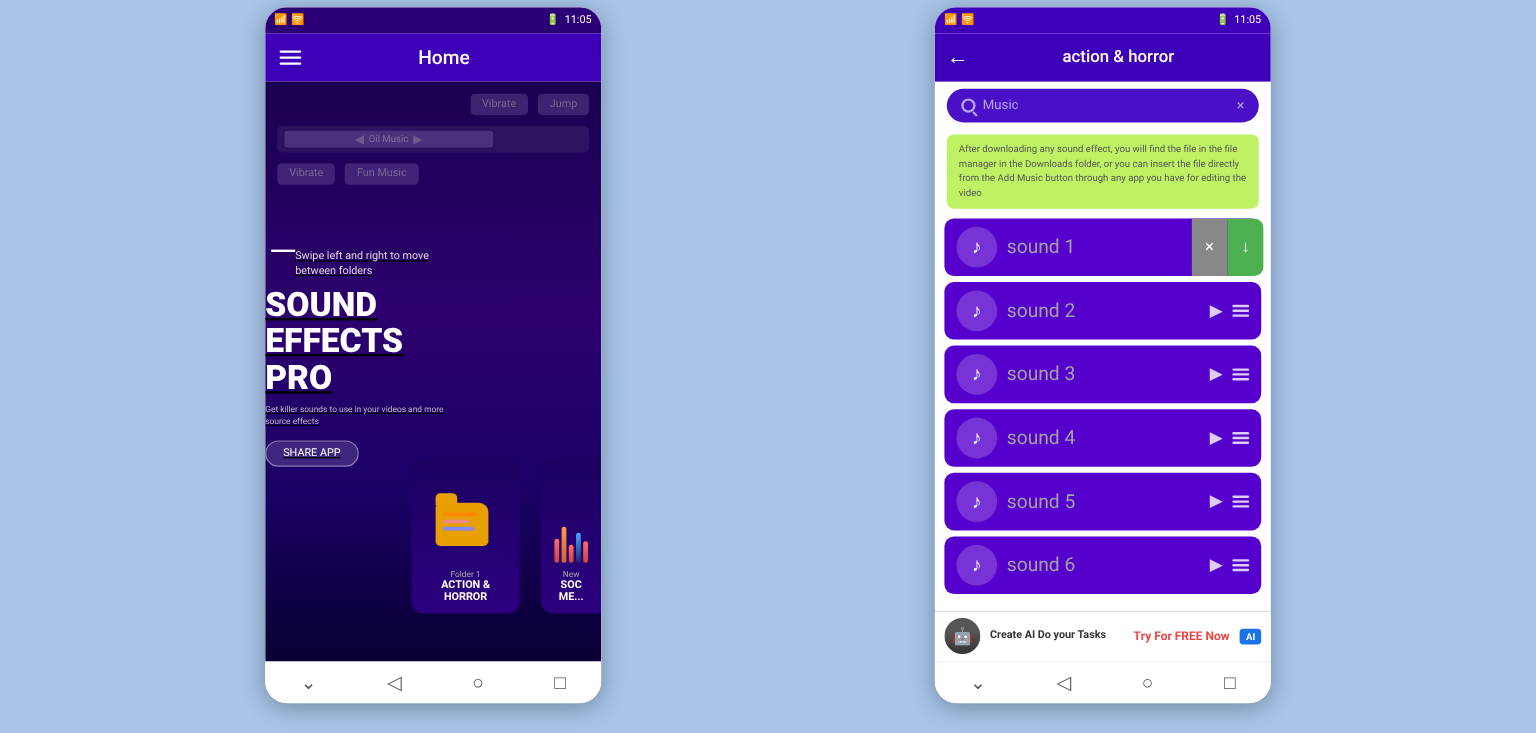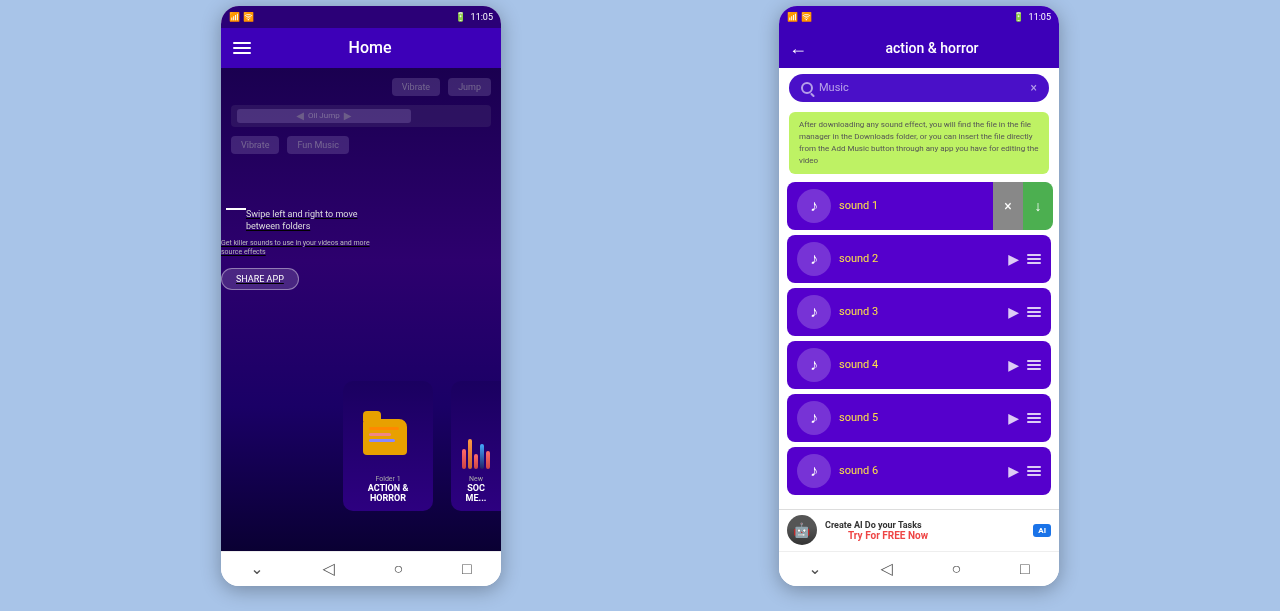--- a/index.html
+++ b/index.html
@@ -416,22 +416,22 @@
       align-items: center;
       justify-content: center;
       flex-shrink: 0;
     }
     .music-note {
       color: #fff;
       font-size: 16px;
     }
 
     .sound-name {
-      color: #fde047;
-      font-size: 11px;
+      color: #a3a3a3;
+      font-size: 16px;
       flex: 1;
     }
 
     .play-btn {
       color: rgba(255,255,255,0.8);
       font-size: 14px;
       cursor: pointer;
     }
     .menu-dots {
       color: rgba(255,255,255,0.8);
@@ -506,21 +506,21 @@
       width: 100%;
       height: 100%;
       background: linear-gradient(180deg, #555 40%, #333 100%);
       display: flex;
       align-items: center;
       justify-content: center;
     }
     .ad-text-area {
       flex: 1;
       display: flex;
-      flex-direction: column;
+      flex-direction: row;
     }
     .ad-title {
       font-size: 9px;
       color: #333;
       font-weight: bold;
     }
     .ad-subtitle {
       font-size: 10px;
       color: #e44;
       font-weight: bold;
@@ -574,35 +574,38 @@
     <div class="phone-left-content">
 
       <div class="blur-area">
         <div class="blur-row">
           <div class="blur-btn">Vibrate</div>
           <div class="blur-btn">Jump</div>
         </div>
         <div class="blur-slider">
           <div class="blur-slider-inner">
             <span class="blur-slider-arrow">◀</span>
-            <span style="color:#ddd;font-size:8px;margin:0 4px;">Oil Jump</span>
+            <span style="color:#ddd;font-size:8px;margin:0 4px;">Oil Music</span>
             <span class="blur-slider-arrow">▶</span>
           </div>
         </div>
         <div class="blur-row" style="justify-content:flex-start;gap:8px;">
           <div class="blur-btn">Vibrate</div>
           <div class="blur-btn">Fun Music</div>
         </div>
       </div>
 
       <div class="swipe-indicator">
         <div class="swipe-line"></div>
         <div class="swipe-text">Swipe left and right to move between folders</div>
       </div>
 
+      <div class="big-title" style="white-space:pre-line;">SOUND
+EFFECTS
+PRO</div>
 
       <div class="small-desc">Get killer sounds to use in your videos and more source effects</div>
 
       <div class="share-btn">SHARE APP</div>
 
       <div class="folder-cards">
         <div class="folder-card">
           <div class="folder-card-img">
             <div style="position:relative;width:44px;height:44px;">
               <div class="folder-icon">

